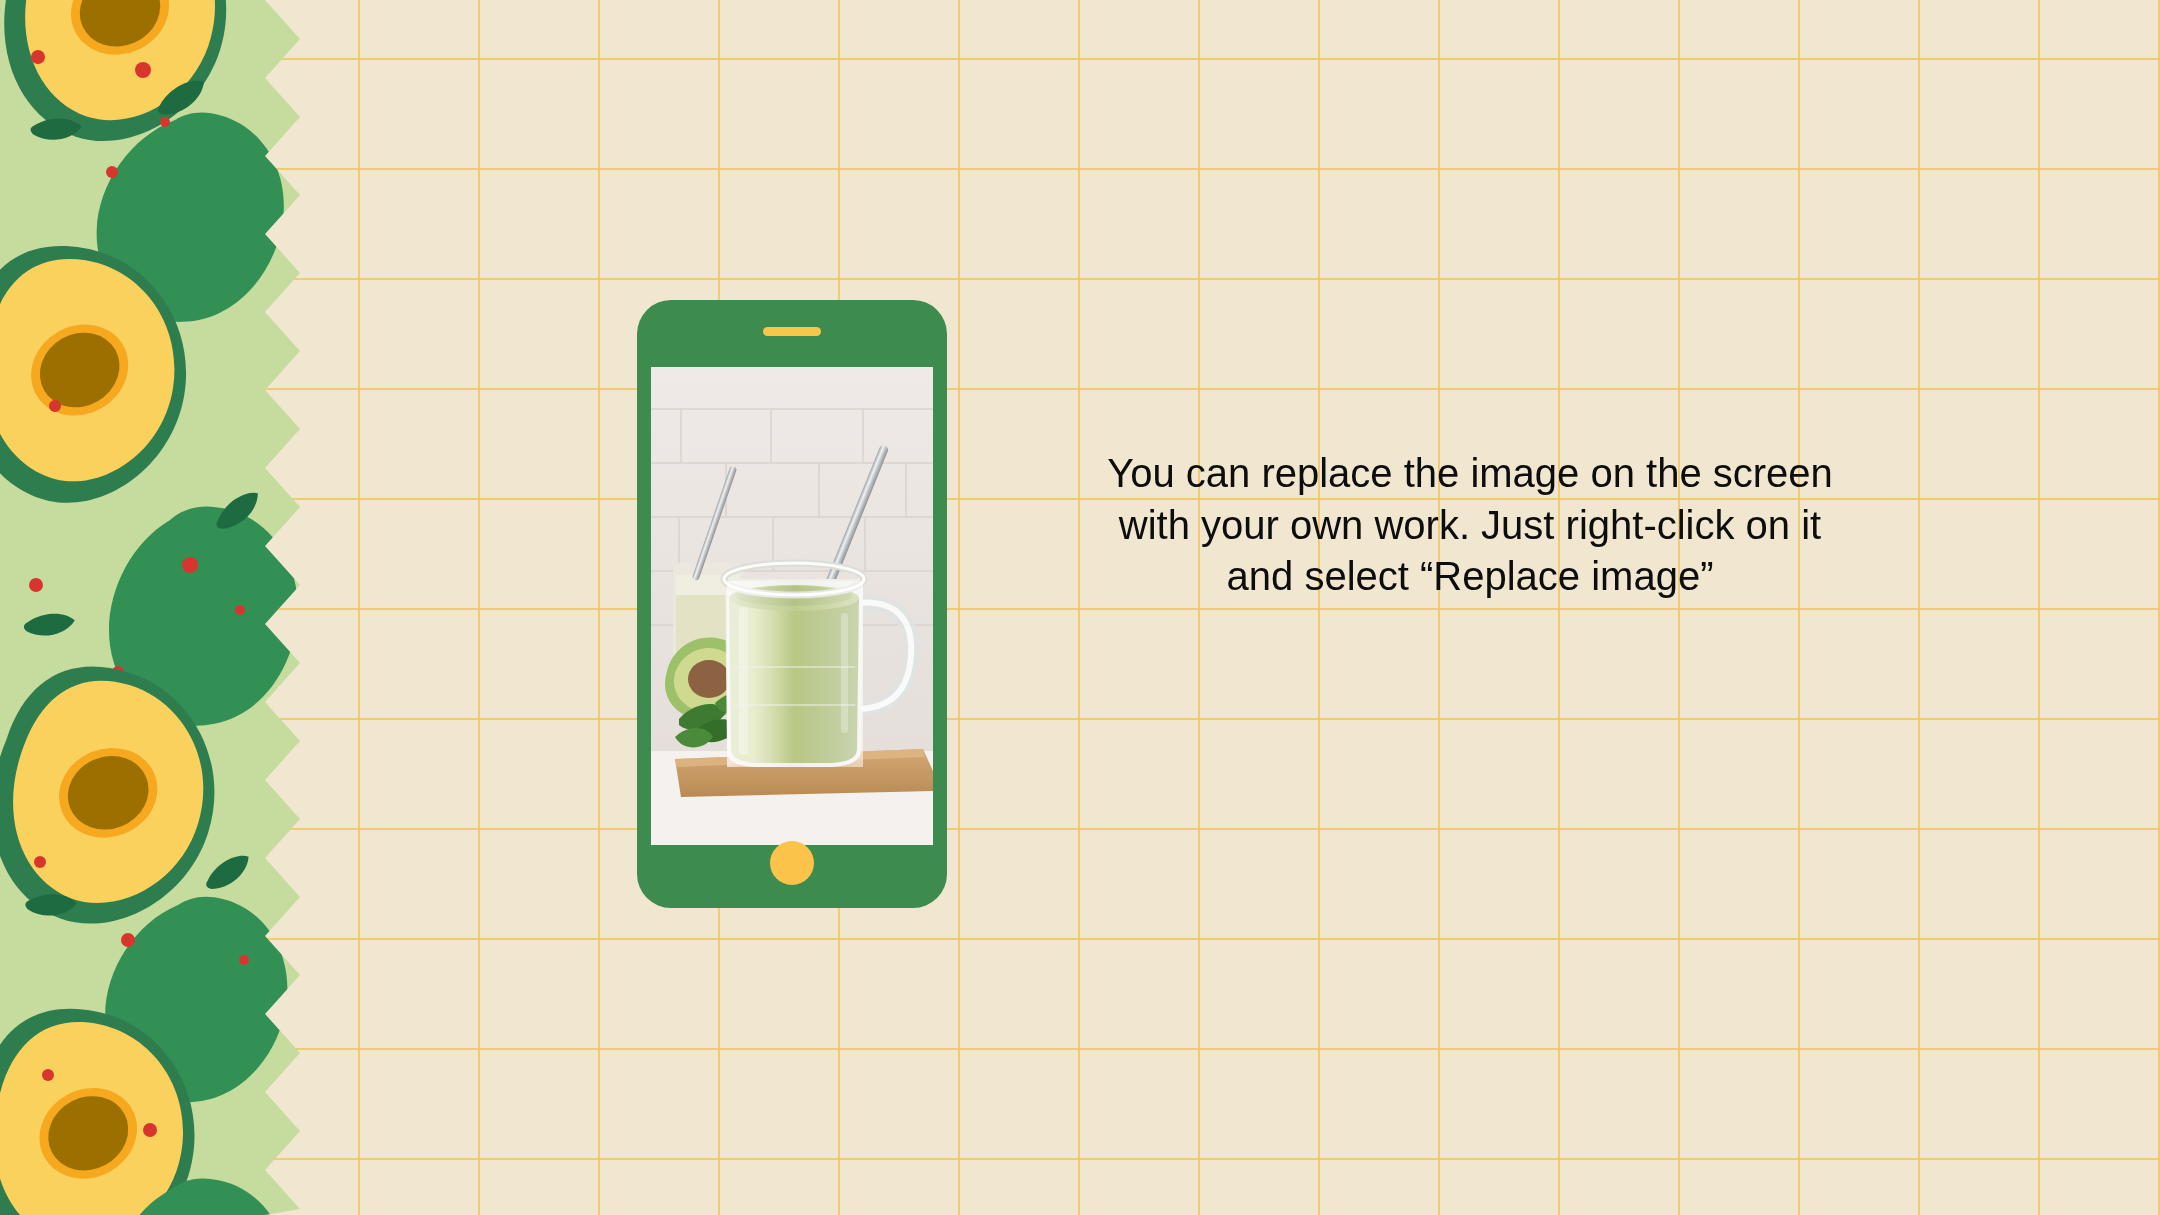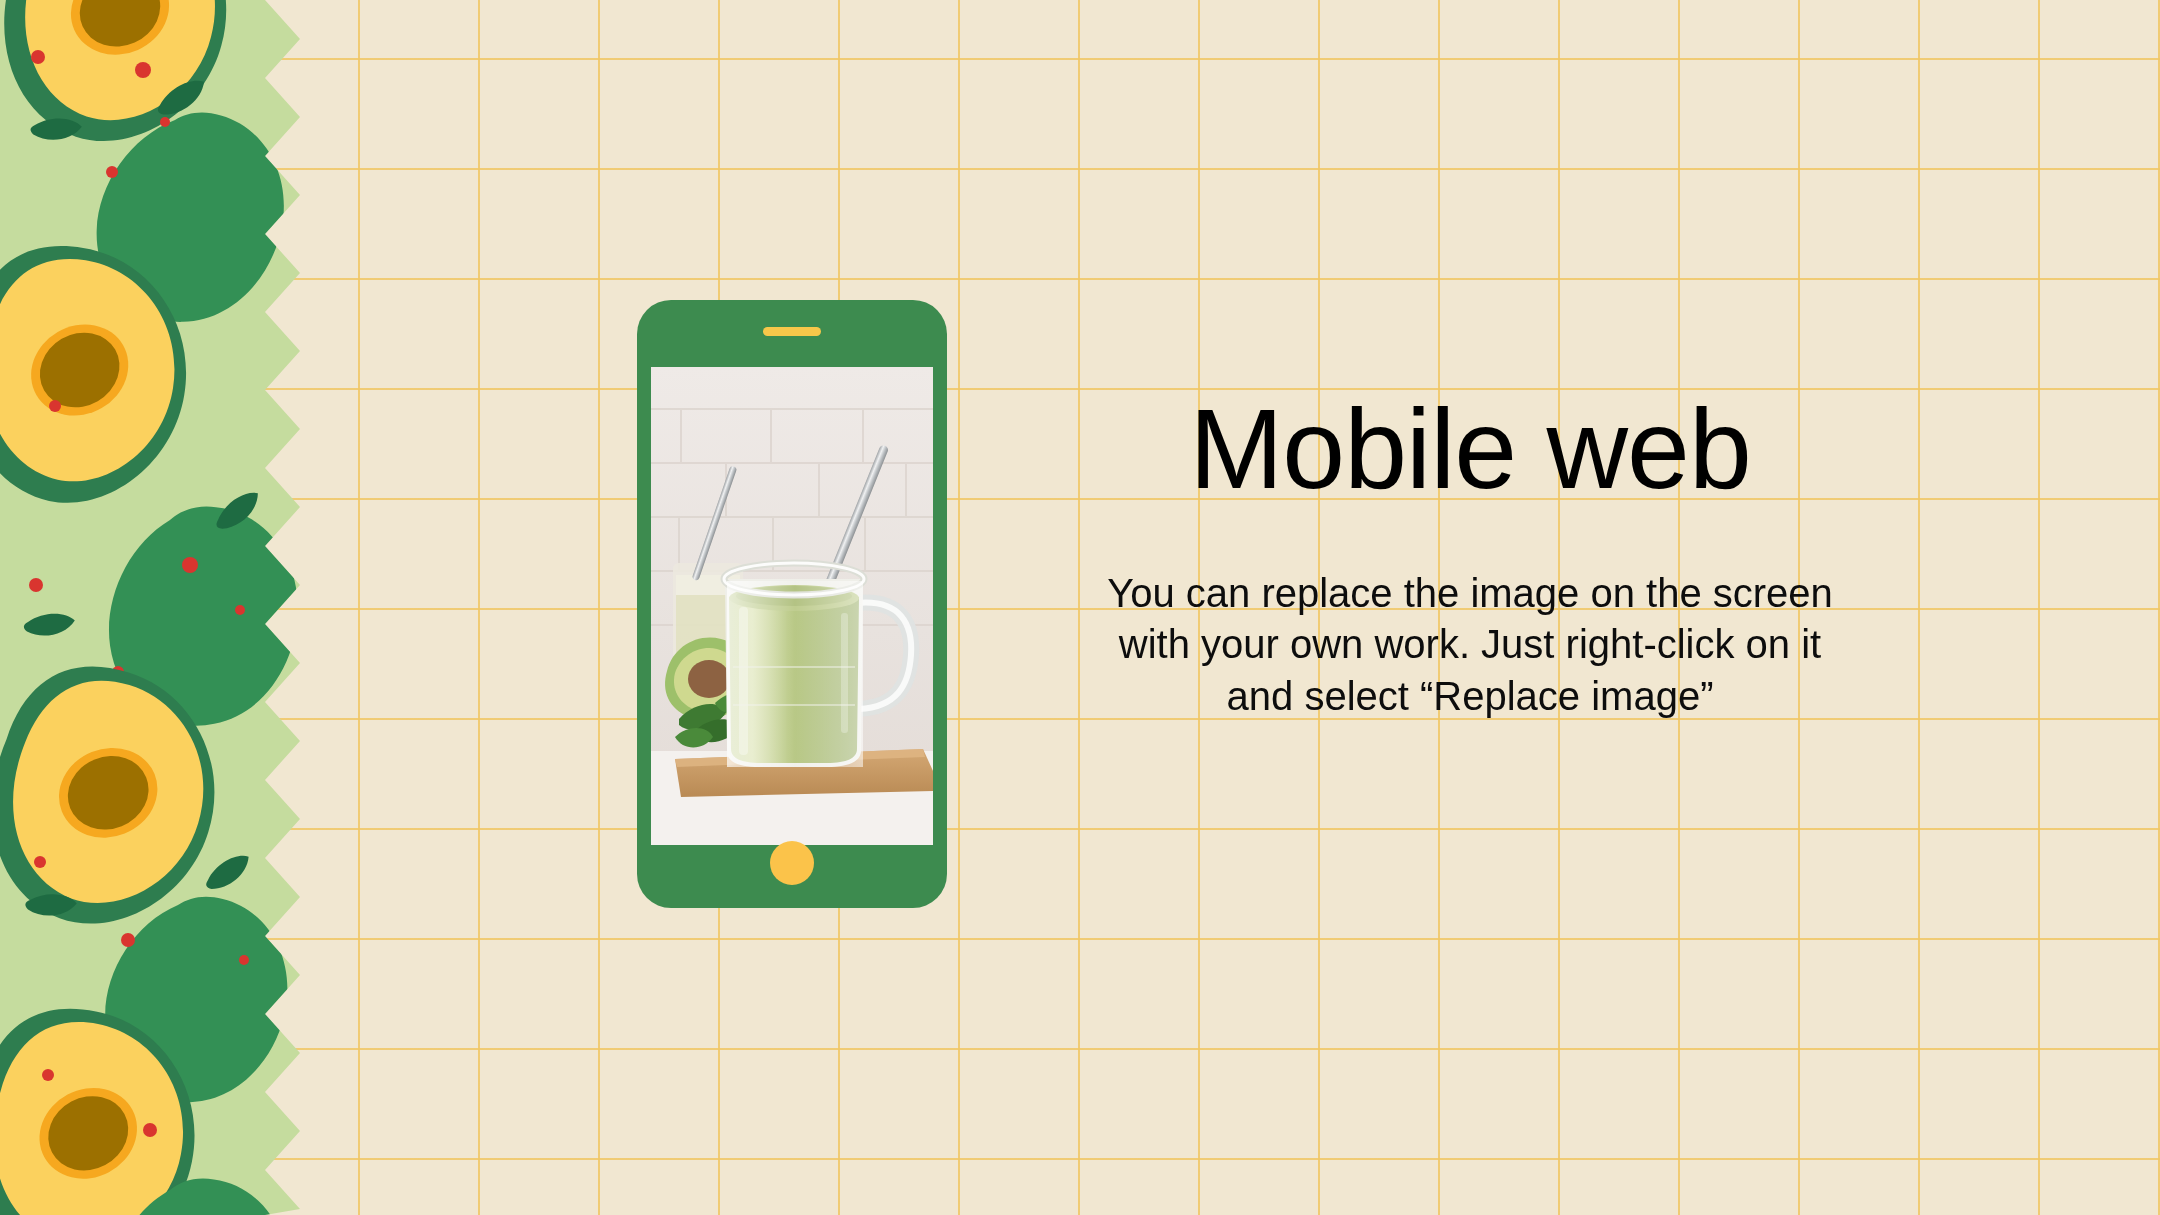--- a/index.html
+++ b/index.html
@@ -286,17 +286,16 @@
             <line x1="82" y1="338" x2="204" y2="338"></line>
           </g>
         </g>
       </svg>
     </div>
 
     <div class="phone-home"></div>
   </div>
 
   <div class="text-col">
-    <h1 class="slide-title">Mobile web</h1>
     <p class="slide-body">You can replace the image on the screen with your own work. Just right-click on it and select “Replace image”</p>
   </div>
 
 </div>
 
 </body></html>

